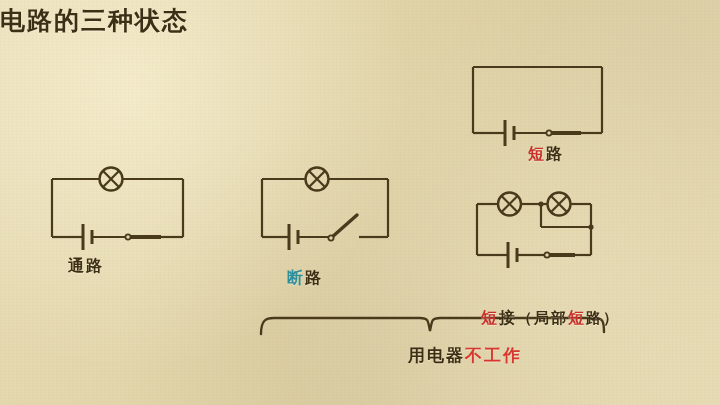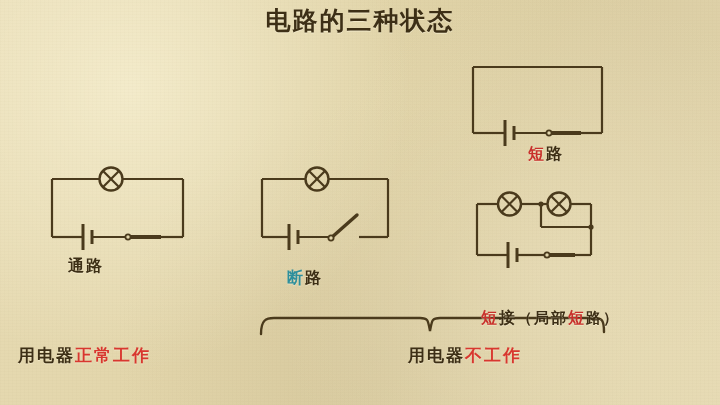--- a/index.html
+++ b/index.html
@@ -33,21 +33,21 @@
     opacity: 0.3;
     background-image:
       repeating-linear-gradient(0deg, rgba(160,145,105,0.10) 0px, rgba(160,145,105,0.10) 1px, rgba(0,0,0,0) 1px, rgba(0,0,0,0) 3px),
       repeating-linear-gradient(90deg, rgba(170,155,115,0.08) 0px, rgba(170,155,115,0.08) 1px, rgba(0,0,0,0) 1px, rgba(0,0,0,0) 4px);
   }
   #title {
     position: absolute;
     top: 4px;
     left: 0;
     width: 720px;
-    text-align: center;
+    text-align: left;
     font-size: 25px;
     font-weight: bold;
     letter-spacing: 2px;
     color: #3d2f16;
     text-shadow: 0 1px 0 rgba(255,250,230,0.45);
   }
   svg.wires {
     position: absolute;
     left: 0;
     top: 0;
@@ -201,21 +201,18 @@
   </div>
 
   <div class="cap" style="left:528px; top:144px;">
     <span class="hl-red">短</span><span>路</span>
   </div>
 
   <div class="cap" style="left:481px; top:276px;margin-top:32px;">
     <span class="hl-red">短</span><span>接</span><span class="paren">（局部</span><span class="hl-red">短</span><span class="paren">路）</span>
   </div>
 
-  <div class="bigcap" style="left:18px; top:344px;">
-    <span>用电器</span><span class="hl-red">正常工作</span>
-  </div>
 
   <div class="bigcap" style="left:368px; top:344px;margin-left:40px;">
     <span>用电器</span><span class="hl-red">不工作</span>
   </div>
 
 </div>
 
 </body></html>

